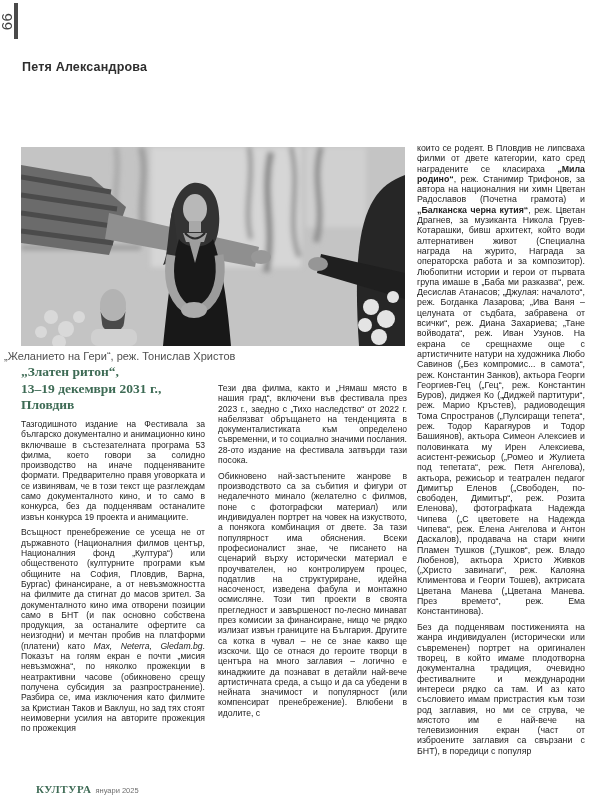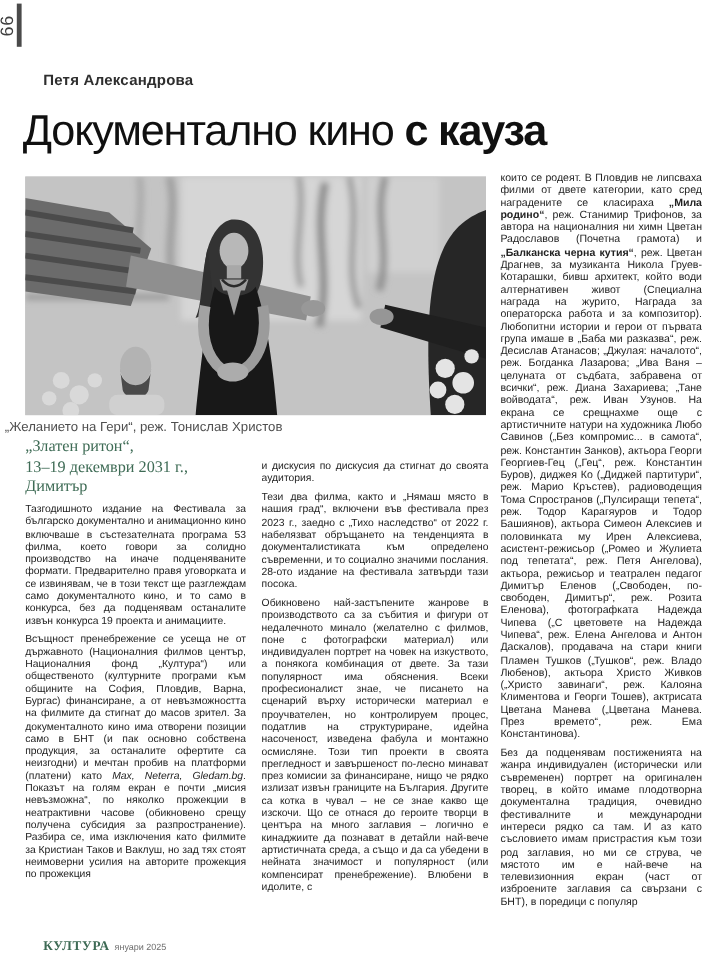--- a/index.html
+++ b/index.html
@@ -8,36 +8,36 @@
     font-family:"Liberation Sans", sans-serif;overflow:hidden;color:#222;
   }
   
   .folio-bar{position:absolute;left:14px;top:3px;width:4px;height:36px;background:#4a4a4a;}
   .folio{
     position:absolute;left:-9px;top:13px;width:30px;text-align:center;
     font-size:15px;color:#3f3f3f;transform:rotate(-90deg);letter-spacing:.5px;
   }
   .author{
     position:absolute;left:22px;top:60px;font-size:12.5px;font-weight:700;
-    color:#2e2e2e;letter-spacing:.2px;margin-left:14px;
+    color:#2e2e2e;letter-spacing:.2px;
   }
   .title{
     position:absolute;left:19px;top:88px;margin:0;font-size:36px;font-weight:400;
     color:#101010;letter-spacing:-1px;white-space:nowrap;
   }
   .title .tb{font-weight:700;}
   .photo{
     position:absolute;left:21px;top:147px;width:384px;height:199px;
     background:#bfbfbf;overflow:hidden;
   }
   .photo svg{display:block;width:100%;height:100%;}
   .caption{position:absolute;left:4px;top:350px;font-size:11px;color:#4f4f4f;}
   .subhead{
     position:absolute;left:21px;top:364px;width:185px;
-    font-family:"Liberation Serif", serif;font-weight:400;
+    font-family:"Liberation Serif", serif;font-weight:700;
     font-size:13.5px;line-height:16.5px;color:#3e6b55;
   }
   .col{
     position:absolute;font-size:8.65px;line-height:10.3px;color:#232323;
     text-align:justify;overflow:hidden;hyphens:auto;
   }
   .col p{margin:0 0 5.5px 0;}
   .col .b{font-weight:700;}
   .col .i{font-style:italic;margin-top:24px;}
   .col1{left:21px;top:419px;width:184px;height:348px;}
@@ -53,21 +53,20 @@
 </head>
 <body>
 
 <div class="page">
 
   <div class="folio-bar"></div>
   <div class="folio">66</div>
 
   <div class="author">Петя Александрова</div>
 
-  <h1 class="title"><span>Документално кино </span><span class="tb">с кауза</span></h1>
 
   <div class="photo">
     <svg viewBox="0 0 384 199" preserveAspectRatio="none">
       <defs>
         <filter id="blur1" x="-20%" y="-20%" width="140%" height="140%">
             <feGaussianBlur stdDeviation="2.5"></feGaussianBlur>
           </filter>
       </defs>
       <rect width="384" height="199" fill="#c4c4c4"></rect>
       <g filter="url(#blur1)">
@@ -130,29 +129,28 @@
         <ellipse cx="173" cy="163" rx="13" ry="8" fill="#acacac"></ellipse>
       </g>
     </svg>
   </div>
 
   <div class="caption">„Желанието на Гери“, реж. Тонислав Христов</div>
 
   <div class="subhead">
     <div>„Златен ритон“,</div>
     <div>13–19 декември 2031 г.,</div>
-    <div>Димитър</div>
+    <div>Пловдив</div>
   </div>
 
   <div class="col col1">
       <p><span>Тазгодишното издание на Фестивала за българско документално и анимационно кино включваше в състезателната програма 53 филма, което говори за солидно производство на иначе подценяваните формати. Предварително правя уговорката и се извинявам, че в този текст ще разглеждам само документалното кино, и то само в конкурса, без да подценявам останалите извън конкурса 19 проекта и анимациите.</span></p>
       <p><span>Всъщност пренебрежение се усеща не от държавното (Националния филмов център, Националния фонд „Култура“) или общественото (културните програми към общините на София, Пловдив, Варна, Бургас) финансиране, а от невъзможността на филмите да стигнат до масов зрител. За документалното кино има отворени позиции само в БНТ (и пак основно собствена продукция, за останалите офертите са неизгодни) и мечтан пробив на платформи (платени) като </span><span class="i">Max, Neterra, Gledam.bg</span><span>. Показът на голям екран е почти „мисия невъзможна“, по няколко прожекции в неатрактивни часове (обикновено срещу получена субсидия за разпространение). Разбира се, има изключения като филмите за Кристиан Таков и Ваклуш, но зад тях стоят неимоверни усилия на авторите прожекция по прожекция</span></p>
     </div>
   <div class="col col2">
-      <p><span>и дискусия по дискусия да стигнат до своята аудитория.</span></p>
       <p><span>Тези два филма, както и „Нямаш място в нашия град“, включени във фестивала през 2023 г., заедно с „Тихо наследство“ от 2022 г. набелязват обръщането на тенденцията в документалистиката към определено съвременни, и то социално значими послания. 28-ото издание на фестивала затвърди тази посока.</span></p>
       <p><span>Обикновено най-застъпените жанрове в производството са за събития и фигури от недалечното минало (желателно с филмов, поне с фотографски материал) или индивидуален портрет на човек на изкуството, а понякога комбинация от двете. За тази популярност има обяснения. Всеки професионалист знае, че писането на сценарий върху исторически материал е проучвателен, но контролируем процес, податлив на структуриране, идейна насоченост, изведена фабула и монтажно осмисляне. Този тип проекти в своята прегледност и завършеност по-лесно минават през комисии за финансиране, нищо че рядко излизат извън границите на България. Другите са котка в чувал – не се знае какво ще изскочи. Що се отнася до героите творци в центъра на много заглавия – логично е кинаджиите да познават в детайли най-вече артистичната среда, а също и да са убедени в нейната значимост и популярност (или компенсират пренебрежение). Влюбени в идолите, с</span></p>
     </div>
   <div class="col col3">
       <p><span>които се родеят. В Пловдив не липсваха филми от двете категории, като сред наградените се класираха </span><span class="b">„Мила родино“</span><span>, реж. Станимир Трифонов, за автора на националния ни химн Цветан Радославов (Почетна грамота) и </span><span class="b">„Балканска черна кутия“</span><span>, реж. Цветан Драгнев, за музиканта Никола Груев-Котарашки, бивш архитект, който води алтернативен живот (Специална награда на журито, Награда за операторска работа и за композитор). Любопитни истории и герои от първата група имаше в „Баба ми разказва“, реж. Десислав Атанасов; „Джулая: началото“, реж. Богданка Лазарова; „Ива Ваня – целуната от съдбата, забравена от всички“, реж. Диана Захариева; „Тане войводата“, реж. Иван Узунов. На екрана се срещнахме още с артистичните натури на художника Любо Савинов („Без компромис... в самота“, реж. Константин Занков), актьора Георги Георгиев-Гец („Гец“, реж. Константин Буров), диджея Ко („Диджей партитури“, реж. Марио Кръстев), радиоводещия Тома Спространов („Пулсиращи тепета“, реж. Тодор Карагяуров и Тодор Башиянов), актьора Симеон Алексиев и половинката му Ирен Алексиева, асистент-режисьор („Ромео и Жулиета под тепетата“, реж. Петя Ангелова), актьора, режисьор и театрален педагог Димитър Еленов („Свободен, по-свободен, Димитър“, реж. Розита Еленова), фотографката Надежда Чипева („С цветовете на Надежда Чипева“, реж. Елена Ангелова и Антон Даскалов), продавача на стари книги Пламен Тушков („Тушков“, реж. Владо Любенов), актьора Христо Живков („Христо завинаги“, реж. Калояна Климентова и Георги Тошев), актрисата Цветана Манева („Цветана Манева. През времето“, реж. Ема Константинова).</span></p>
       <p><span>Без да подценявам постиженията на жанра индивидуален (исторически или съвременен) портрет на оригинален творец, в който имаме плодотворна документална традиция, очевидно фестивалните и международни интереси рядко са там. И аз като съсловието имам пристрастия към този род заглавия, но ми се струва, че мястото им е най-вече на телевизионния екран (част от изброените заглавия са свързани с БНТ), в поредици с популяр</span></p>
     </div>
 
   <div class="footer">
     <span class="mag">КУЛТУРА</span><span class="issue">януари 2025</span>

